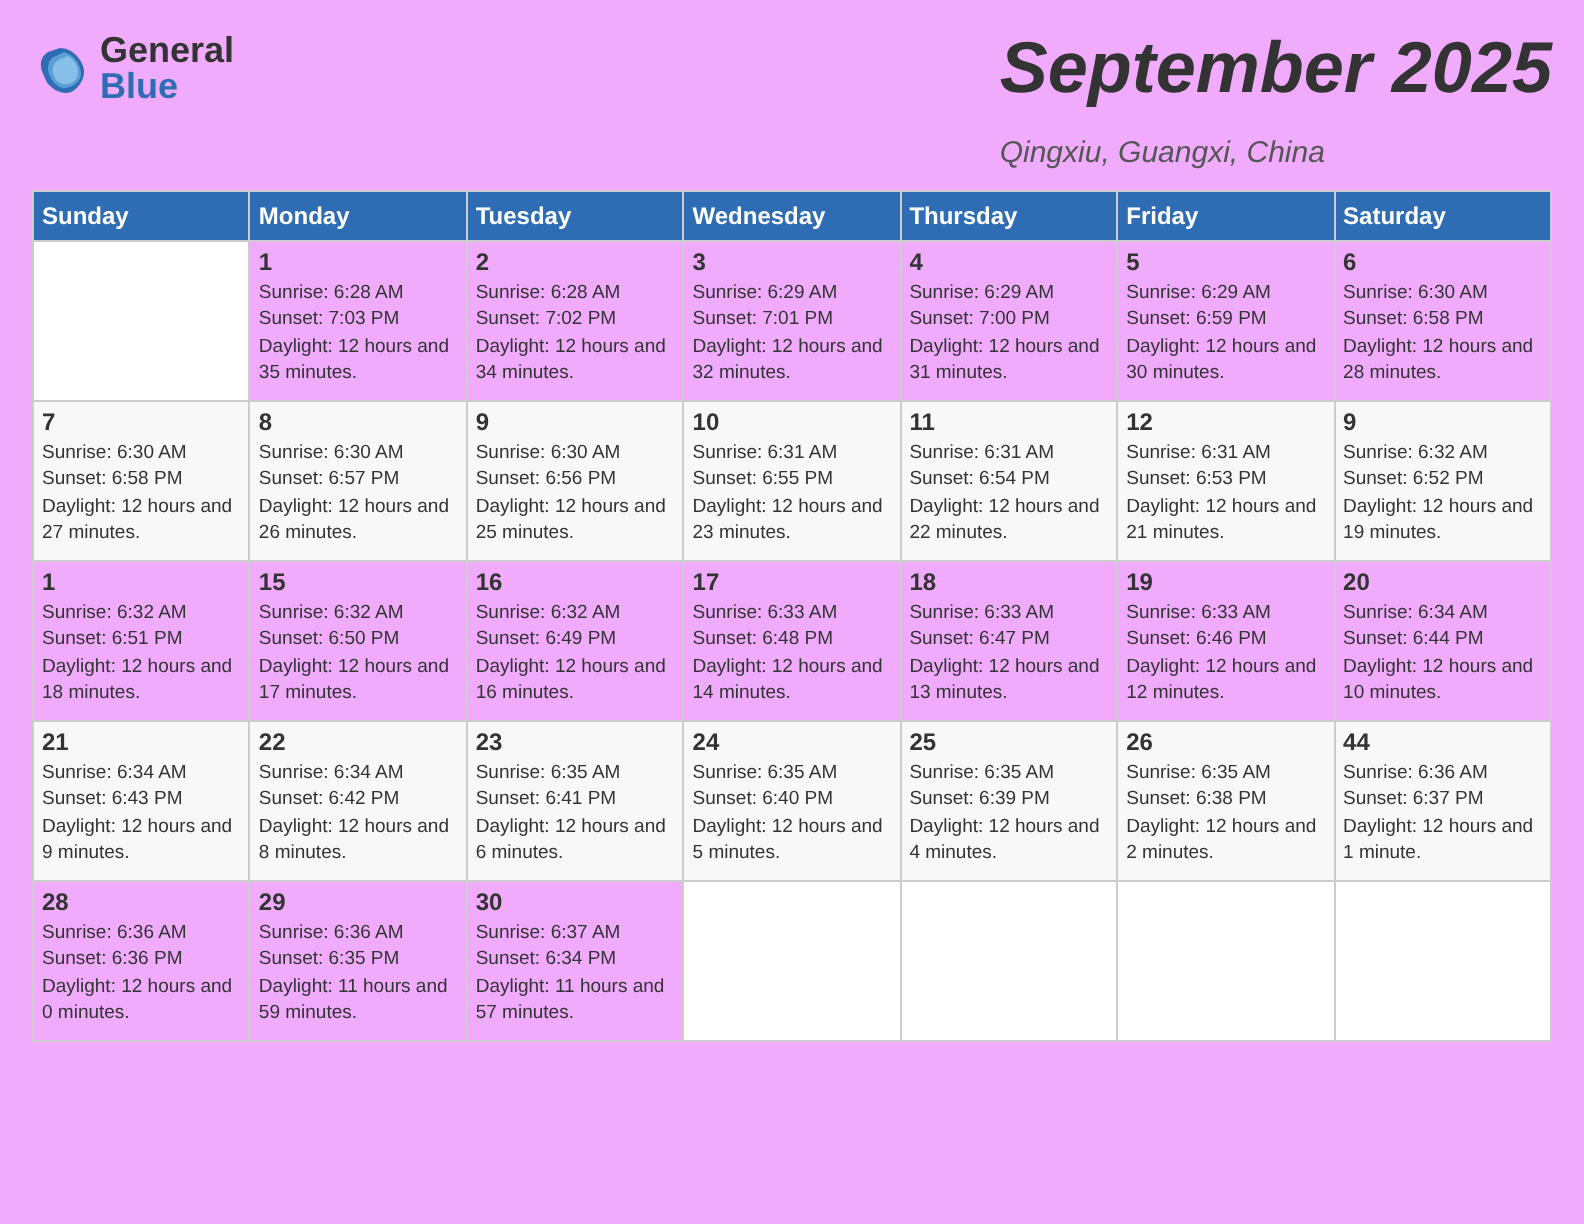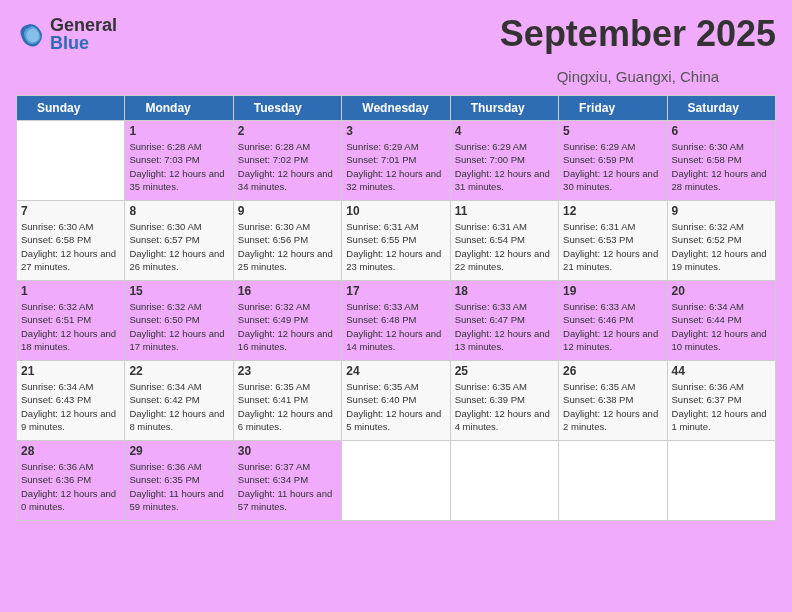--- a/index.html
+++ b/index.html
@@ -40,21 +40,22 @@
     .logo-blue {
       font-size: 18px;
       font-weight: bold;
       color: #2e6db4;
     }
     .logo-icon {
       width: 28px;
       height: 28px;
     }
     .title-section {
-      text-align: center;
+      text-align: left;
+      font-style: italic;
     }
     .month-title {
       font-size: 36px;
       font-weight: bold;
       color: #333;
       line-height: 1;
     }
     .location {
       font-size: 15px;
       color: #555;
@@ -63,21 +64,21 @@
     table {
       width: 100%;
       border-collapse: collapse;
       table-layout: fixed;
     }
     thead tr th {
       background: #2e6db4;
       color: #fff;
       font-size: 12px;
       font-weight: bold;
-      padding: 5px 20px;
+      padding: 5px 4px;
       text-align: left;
       border: 1px solid #ccc;
     }
     tbody tr td {
       border: 1px solid #ccc;
       vertical-align: top;
       padding: 3px 4px;
       font-size: 9.5px;
       color: #333;
       height: 80px;

